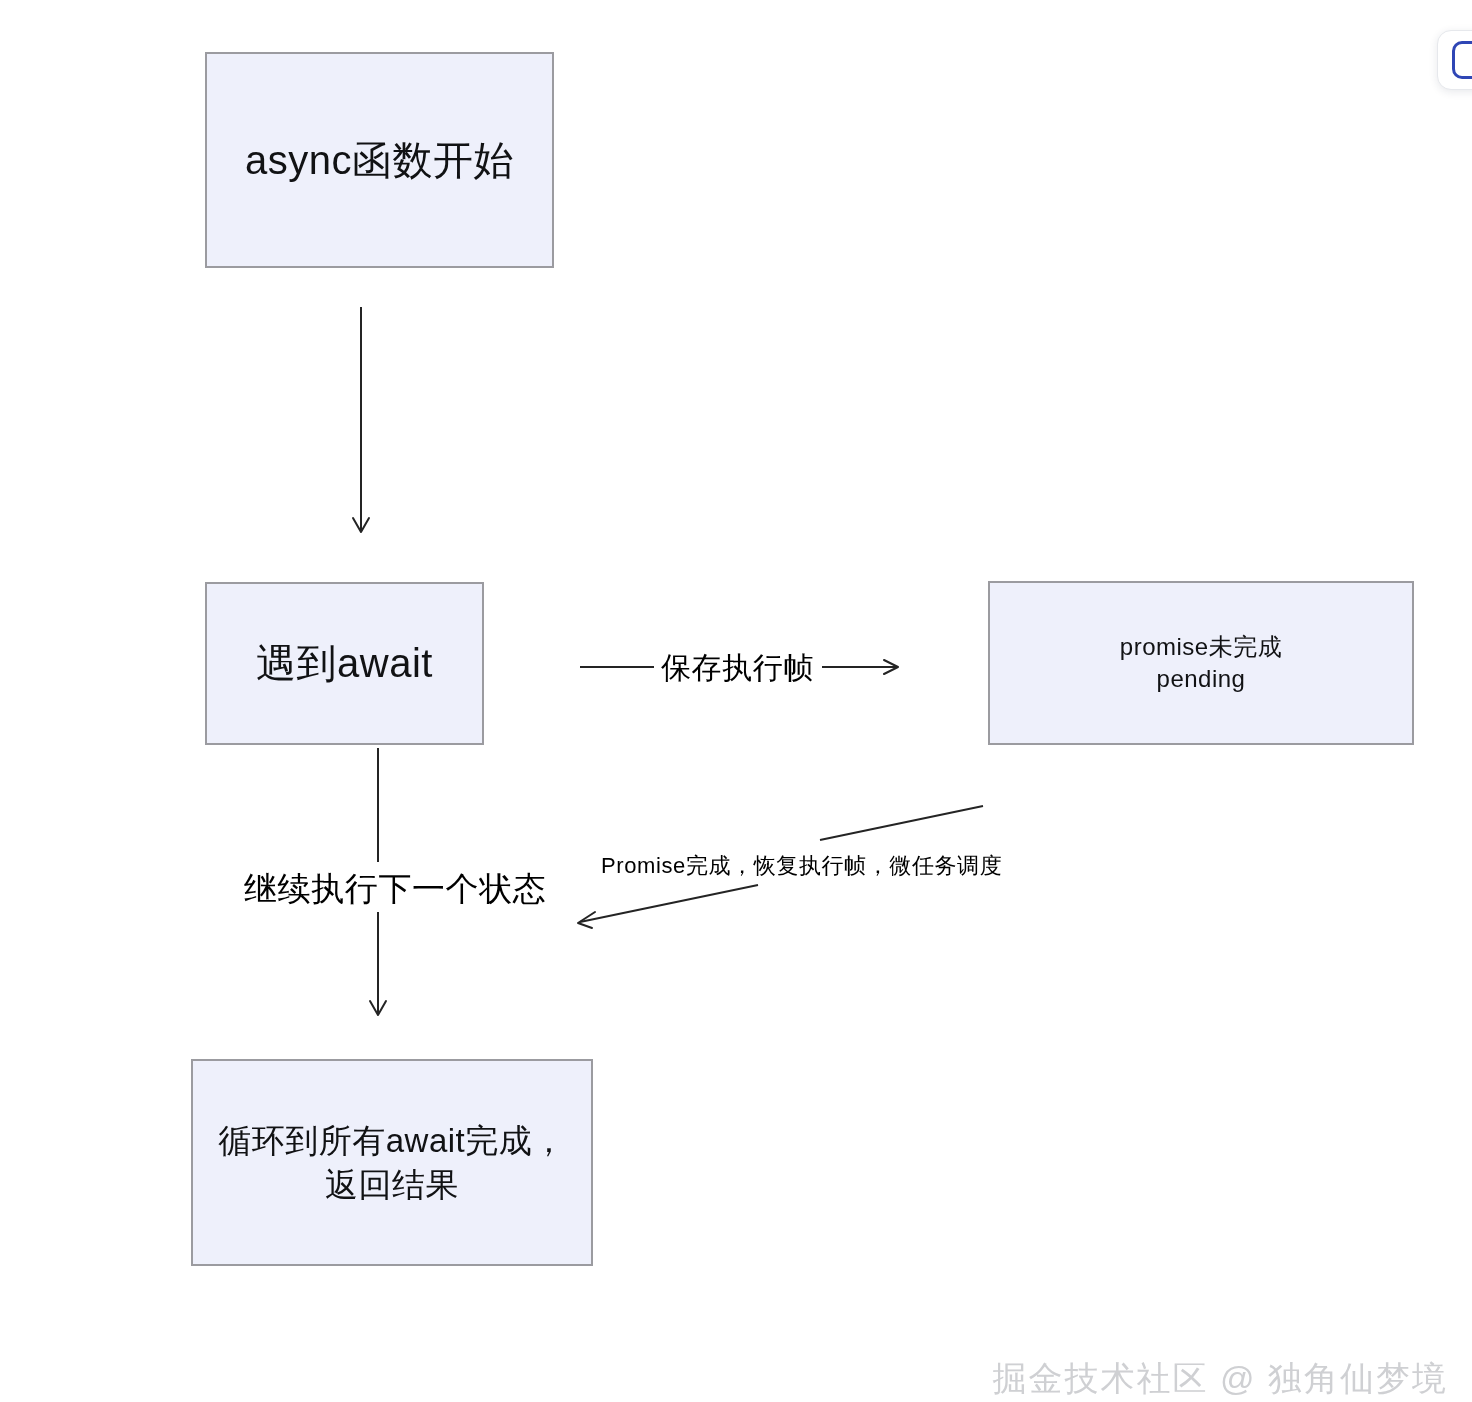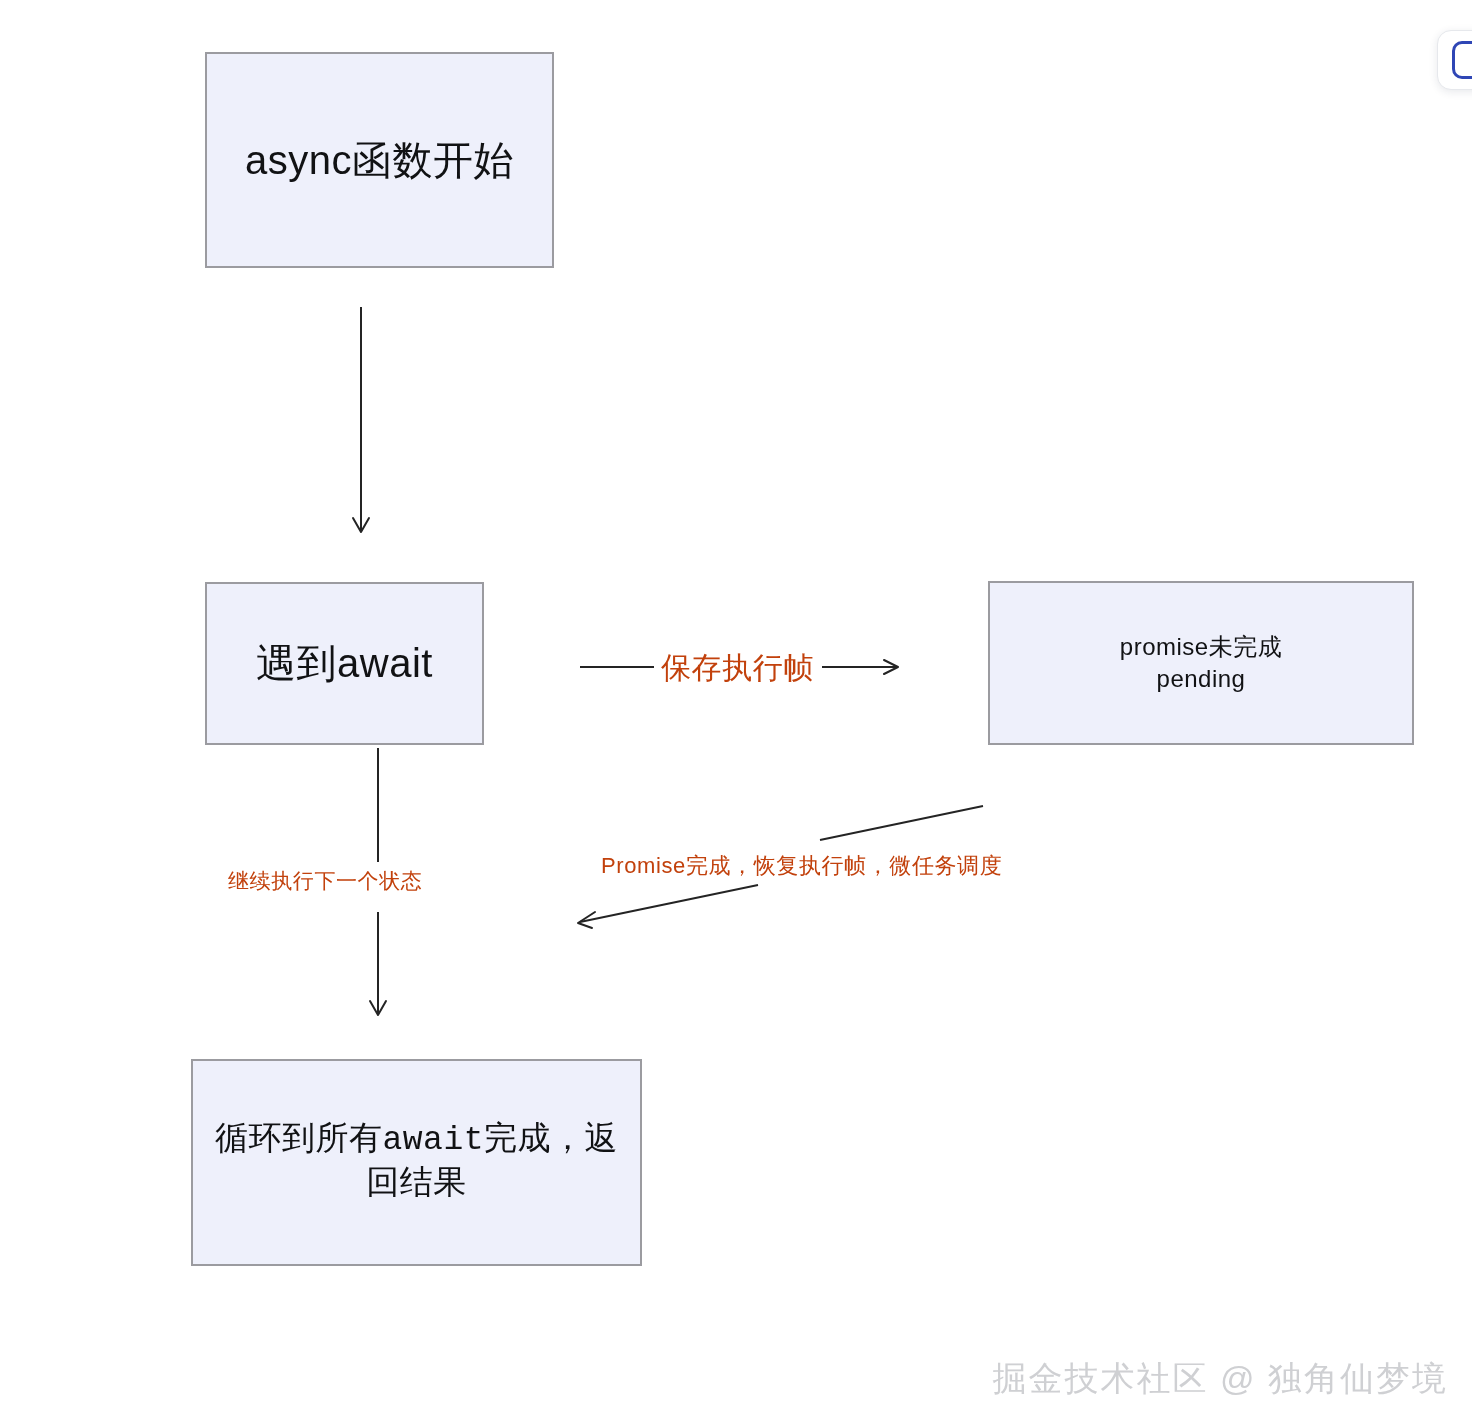--- a/index.html
+++ b/index.html
@@ -55,24 +55,23 @@
   #node-promise-pending {
     left: 988px;
     top: 559px;
     width: 426px;
     height: 164px;
     font-size: 24px;
   }
   #node-loop-return {
     left: 191px;
     top: 1037px;
-    width: 451px;
+    width: 402px;
     height: 207px;
     font-size: 33px;
-    font-family: Liberation Mono, monospace;
   }
   .edge-svg {
     position: absolute;
     left: 0;
     top: 0;
     width: 1472px;
     height: 1402px;
     pointer-events: none;
   }
   .edge-line {
@@ -83,34 +82,34 @@
   .edge-head {
     fill: none;
     stroke: #242424;
     stroke-width: 2;
     stroke-linecap: round;
     stroke-linejoin: round;
   }
   .edge-label {
     position: absolute;
     white-space: nowrap;
-    color: #c2410c;
+    color: #000000;
     background: #ffffff;
     letter-spacing: 0.6px;
   }
   #edge-label-save-frame {
     left: 655px;
     top: 626px;
     font-size: 30px;
     padding: 0 6px;
   }
   #edge-label-continue-state {
-    left: 224px;
+    left: 240px;
     top: 845px;
-    font-size: 21px;
+    font-size: 33px;
     padding: 0 4px;
   }
   #edge-label-promise-resolved {
     left: 596px;
     top: 828px;
     font-size: 22px;
     padding: 1px 5px;
   }
   #toolbar-button {
     position: absolute;

